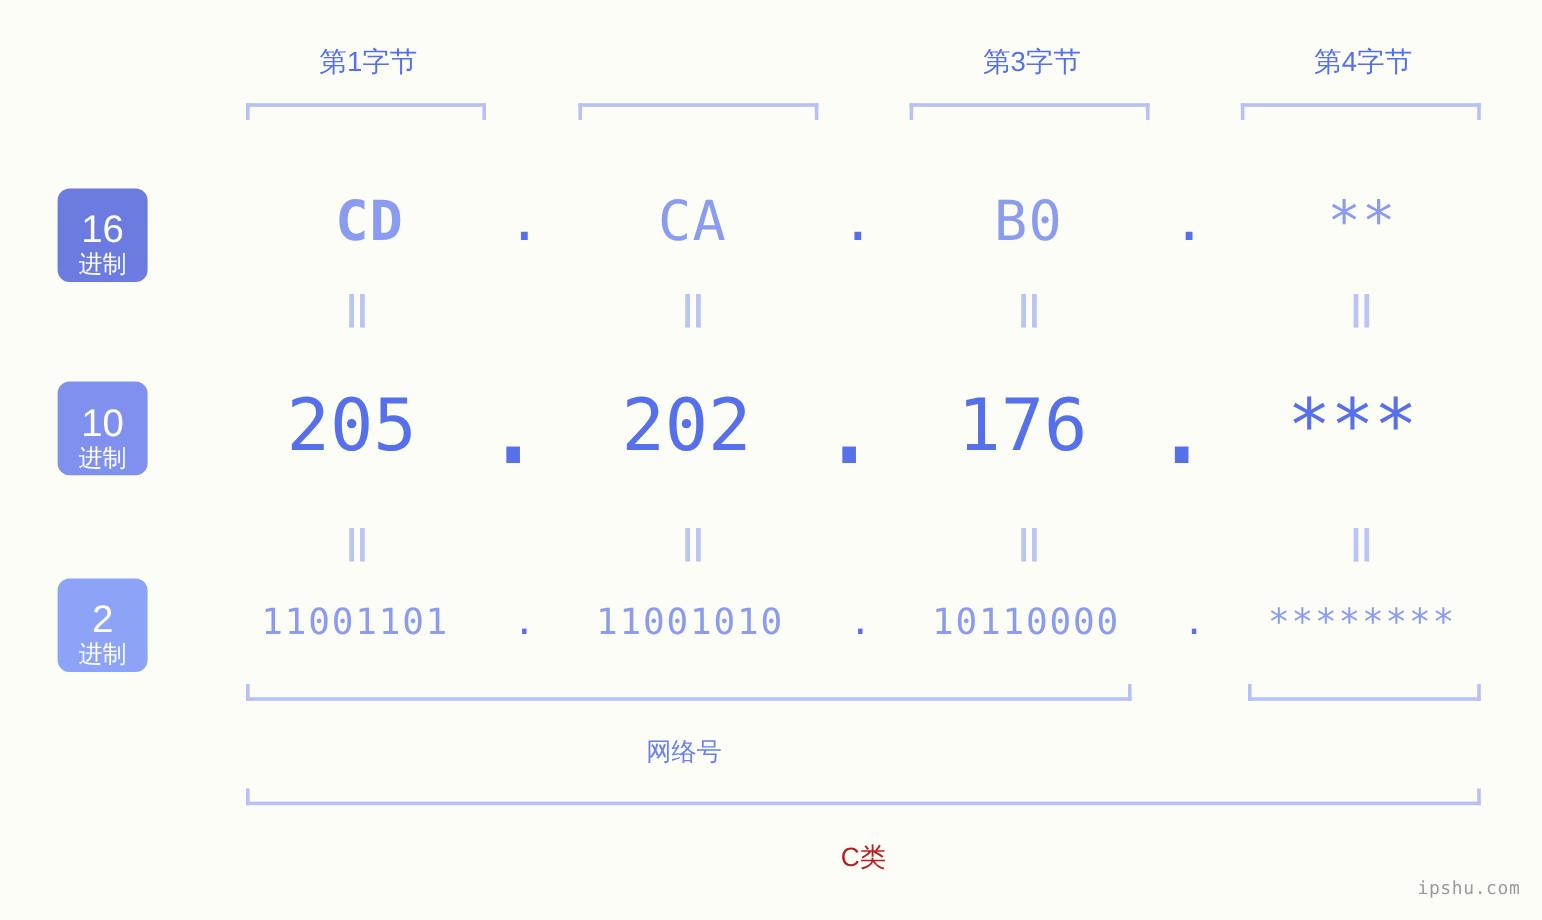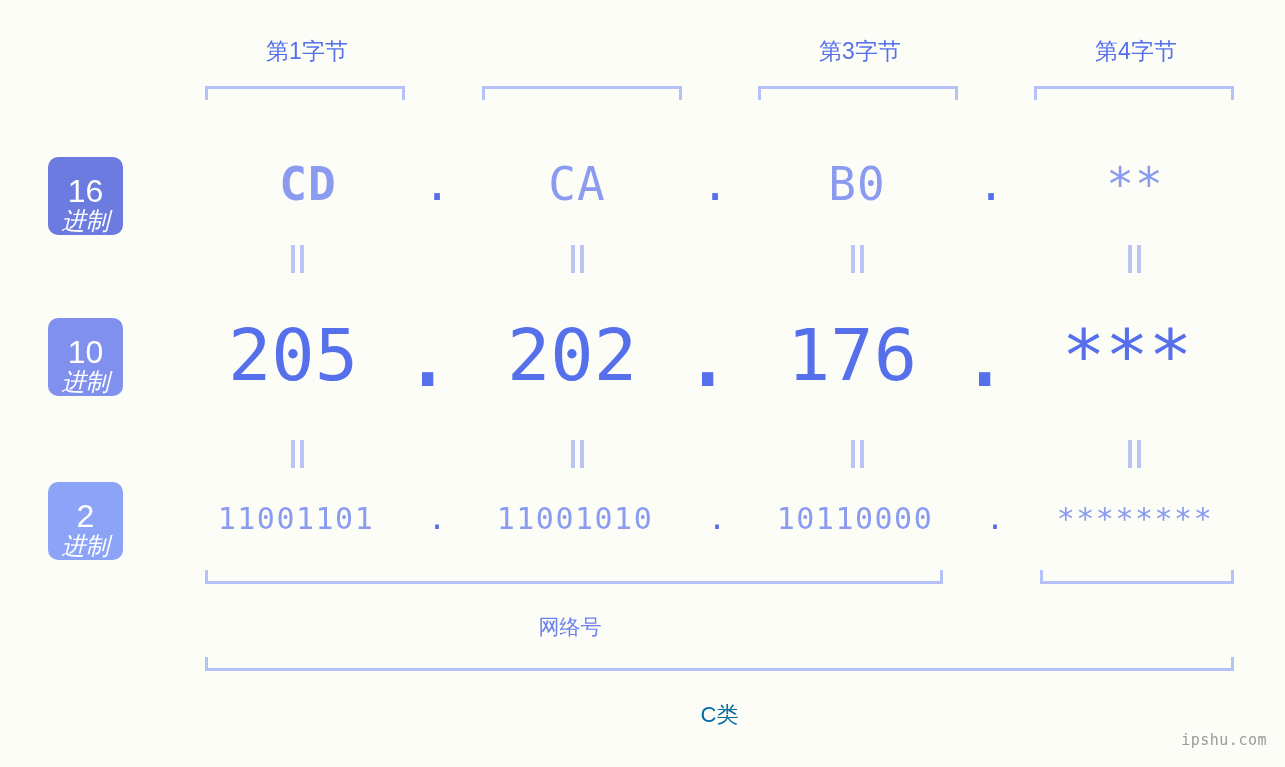--- a/index.html
+++ b/index.html
@@ -70,45 +70,44 @@
   }
   .radix-badge .num {
     display: block;
     font-size: 32px;
     line-height: 36px;
     font-weight: 400;
     font-family: "Liberation Sans", "DejaVu Sans", sans-serif;
   }
   .radix-badge .unit {
     display: block;
-    font-size: 24px;
+    font-size: 20px;
     line-height: 24px;
     font-family: "Liberation Sans", "DejaVu Sans", sans-serif;
-    font-style: italic;
   }
 
   
   .seg {
     position: absolute;
     width: 200px;
     text-align: center;
     white-space: nowrap;
     font-family: "DejaVu Sans Mono", "Liberation Mono", monospace;
   }
 
   .row-hex .seg {
     top: 152px;
     font-size: 46px;
     line-height: 64px;
     color: #8a9bf0;
     letter-spacing: 1px;
   }
   .row-dec .seg {
     top: 296px;
-    font-size: 72px;
+    font-size: 60px;
     line-height: 118px;
     color: #5670ec;
     letter-spacing: 0px;
   }
   .row-bin .seg {
     top: 496px;
     font-size: 30px;
     line-height: 46px;
     color: #8a9bf0;
     letter-spacing: 1.5px;
@@ -151,21 +150,21 @@
     line-height: 30px;
     color: #6a80ee;
     white-space: nowrap;
     font-family: "Liberation Sans", "DejaVu Sans", sans-serif;
   }
   .class-label {
     position: absolute;
     text-align: center;
     font-size: 22px;
     line-height: 32px;
-    color: #0369a1;
+    color: #b91c1c;
     white-space: nowrap;
     font-family: "Liberation Sans", "DejaVu Sans", sans-serif;
   }
 
   
   .watermark {
     position: absolute;
     right: 18px;
     bottom: 18px;
     font-size: 15px;

